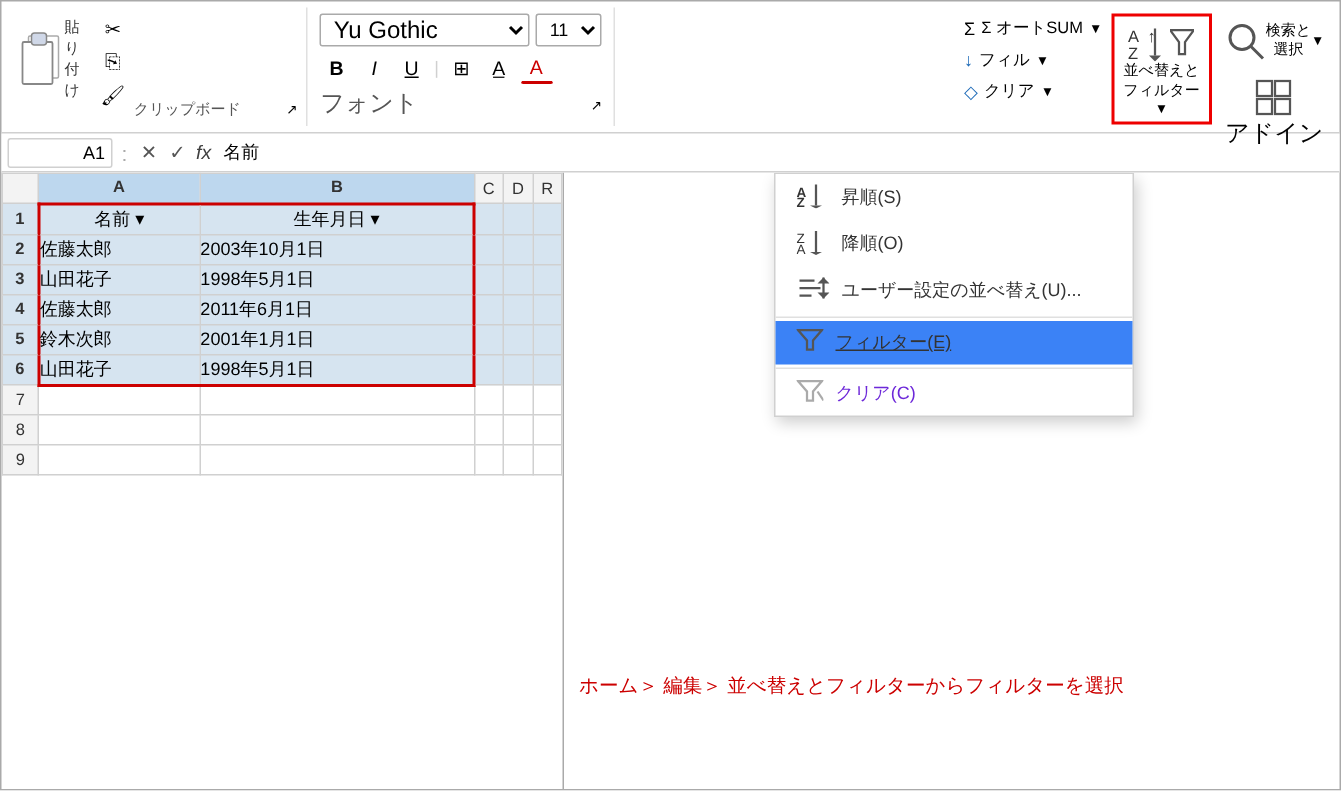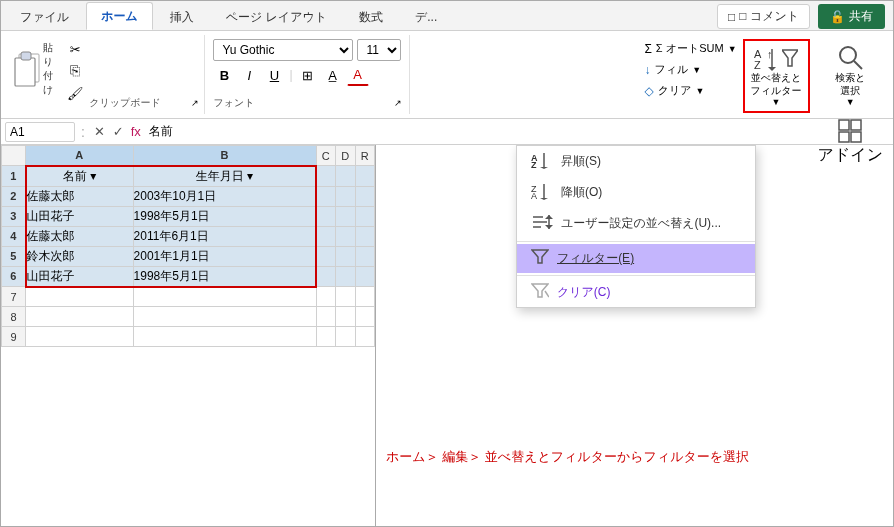--- a/index.html
+++ b/index.html
@@ -151,21 +151,21 @@
       align-items: center;
       gap: 4px;
       margin-bottom: 3px;
     }
 
     .font-select {
       width: 140px;
       height: 22px;
       border: 1px solid #aaa;
       border-radius: 2px;
-      font-size: 12px;
+      font-size: 16px;
       padding: 1px 4px;
       background: #fff;
     }
 
     .size-select {
       width: 44px;
       height: 22px;
       border: 1px solid #aaa;
       border-radius: 2px;
       font-size: 12px;
@@ -221,21 +221,21 @@
       border: 2px solid #e00;
       padding: 4px 6px;
       cursor: pointer;
       background: #fff;
       min-width: 54px;
     }
 
     
     .search-select-btn {
       display: flex;
-      flex-direction: column;
+      flex-direction: row;
       align-items: center;
       padding: 4px 6px;
       cursor: pointer;
     }
 
     .addin-btn {
       display: flex;
       flex-direction: column;
       align-items: center;
       padding: 4px 6px;
@@ -252,21 +252,21 @@
       background: #fff;
       gap: 2px;
     }
 
     .cell-ref {
       width: 70px;
       border: 1px solid #d0d0d0;
       border-radius: 2px;
       padding: 2px 4px;
       font-size: 12px;
-      text-align: left;
+      text-align: right;
     }
 
     .formula-separator {
       color: #aaa;
       padding: 0 4px;
       font-size: 14px;
     }
 
     .formula-x {
       cursor: pointer;
@@ -276,21 +276,22 @@
     }
 
     .formula-check {
       cursor: pointer;
       color: #555;
       font-size: 13px;
       padding: 0 3px;
     }
 
     .formula-fx {
-      color: #be185d;
+      font-style: italic;
+      color: #404040;
       font-size: 13px;
       padding: 0 6px 0 2px;
     }
 
     .formula-input {
       flex: 1;
       border: none;
       outline: none;
       font-size: 12px;
       font-family: 'Segoe UI', Meiryo, sans-serif;
@@ -437,41 +438,20 @@
       border: 1px solid #d0d0d0;
       width: 24px;
       height: 20px;
     }
   </style>
 </head>
 <body>
 
 <div class="excel-container">
 
-  <div style="position:relative;">
-    <div class="tab-bar">
-      <div class="tab-item">ファイル</div>
-      <div class="tab-item active">ホーム</div>
-      <div class="tab-item">挿入</div>
-      <div class="tab-item">ページ レイアウト</div>
-      <div class="tab-item">数式</div>
-      <div class="tab-item">デ...</div>
-
-      <div style="position:absolute; right:8px; top:3px; display:flex; gap:8px; align-items:center;">
-        <div class="comment-btn">
-          <span>□</span>
-          <span>□ コメント</span>
-        </div>
-        <div class="share-btn">
-          <span>🔓</span>
-          <span>共有</span>
-        </div>
-      </div>
-    </div>
-  </div>
 
   <div class="ribbon-content">
 
     <div class="ribbon-group clipboard-group">
       <div class="paste-btn">
         <div class="paste-icon">
           <svg width="32" height="38" viewBox="0 0 32 38">
             <rect x="8" y="4" width="20" height="28" rx="1" fill="#fff" stroke="#aaa" stroke-width="1"></rect>
             <rect x="4" y="8" width="20" height="28" rx="1" fill="#fff" stroke="#888" stroke-width="1.2"></rect>
             <rect x="10" y="2" width="10" height="8" rx="2" fill="#d0d8e8" stroke="#888" stroke-width="1"></rect>
@@ -502,21 +482,21 @@
       <div class="font-btn-row">
         <button class="fmt-btn fmt-btn-bold">B</button>
         <button class="fmt-btn fmt-btn-italic">I</button>
         <button class="fmt-btn" style="text-decoration:underline;">U</button>
         <span style="color:#d0d0d0; padding: 0 1px;">|</span>
         <button class="fmt-btn">⊞</button>
         <button class="fmt-btn">A̲</button>
         <button class="fmt-btn" style="color:#c00; border-bottom: 2px solid #c00;">A</button>
       </div>
       <div style="margin-top:auto; display:flex; align-items:center; justify-content:space-between; width:100%;">
-        <div style="font-size:10px; color:#555;">フォント</div>
+        <div style="font-size:16px; color:#555;">フォント</div>
         <div style="font-size:9px; cursor:pointer;">↗</div>
       </div>
     </div>
 
     <div style="flex:1;"></div>
 
     <div class="ribbon-editing-section">
 
       <div class="editing-col">
         <div class="auto-sum-row">
@@ -714,21 +694,21 @@
               <line x1="2" y1="14" x2="10" y2="14" stroke="#555" stroke-width="1.5"></line>
               <line x1="18" y1="2" x2="18" y2="16" stroke="#555" stroke-width="1.5"></line>
               <polygon points="14,6 18,2 22,6" fill="#555"></polygon>
               <polygon points="14,12 18,16 22,12" fill="#555"></polygon>
             </svg>
           </span>
           <span>ユーザー設定の並べ替え(U)...</span>
         </div>
         <div class="menu-separator"></div>
 
-        <div class="menu-item" style="background:#c4b5fd; font-weight:normal;">
+        <div class="menu-item" style="background:#3b82f6; font-weight:normal;">
           <span>
             <svg width="18" height="16" viewBox="0 0 18 16">
               <polygon points="1,1 17,1 11,8 11,14 7,14 7,8" fill="none" stroke="#555" stroke-width="1.5"></polygon>
             </svg>
           </span>
           <span style="text-decoration:underline;">フィルター(E)</span>
         </div>
         <div class="menu-separator"></div>
 
         <div class="menu-item disabled">

